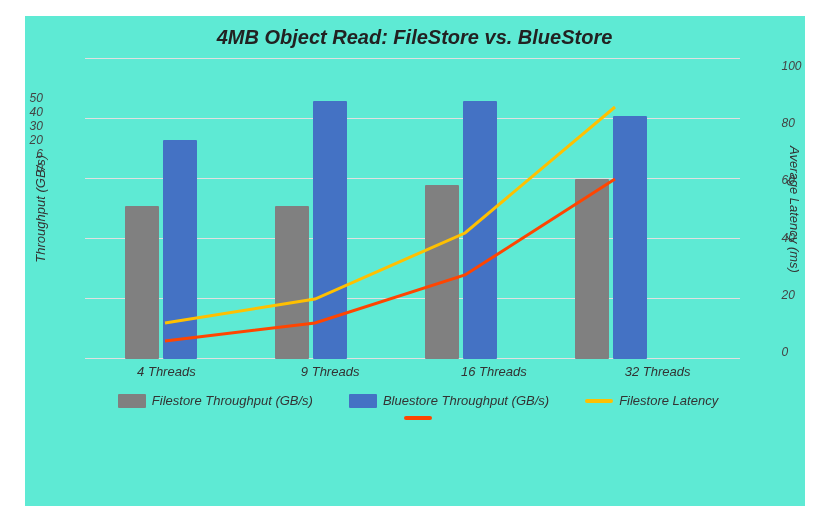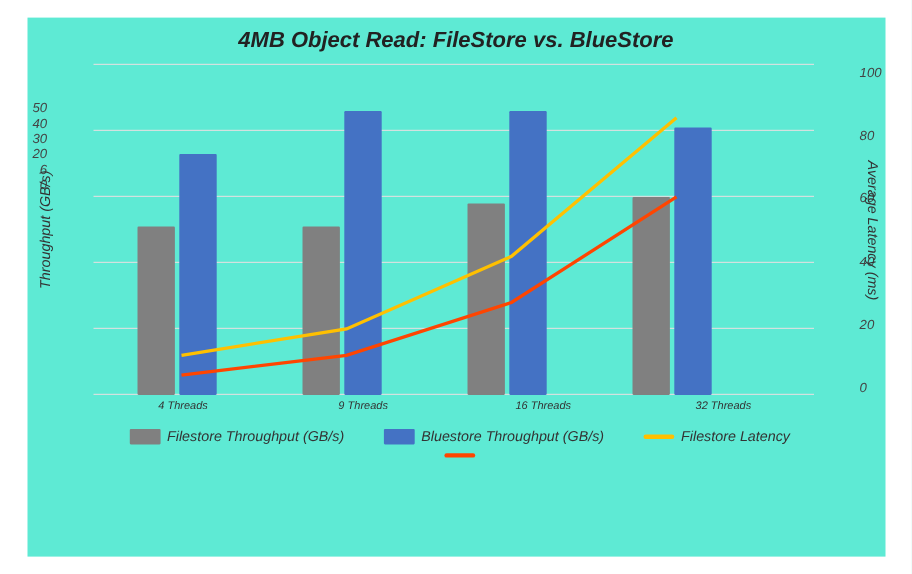--- a/index.html
+++ b/index.html
@@ -86,21 +86,21 @@
     .bar-blue { background: #4472C4; }
 
     .x-labels {
       display: flex;
       margin-left: 60px;
       margin-right: 65px;
       justify-content: space-around;
       margin-top: 5px;
     }
     .x-label {
-      font-size: 10px;
+      font-size: 13px;
       color: #333;
       text-align: center;
       flex: 1;
     }
     .legend {
       display: flex;
       flex-wrap: wrap;
       justify-content: center;
       gap: 8px 24px;
       margin-top: 14px;

